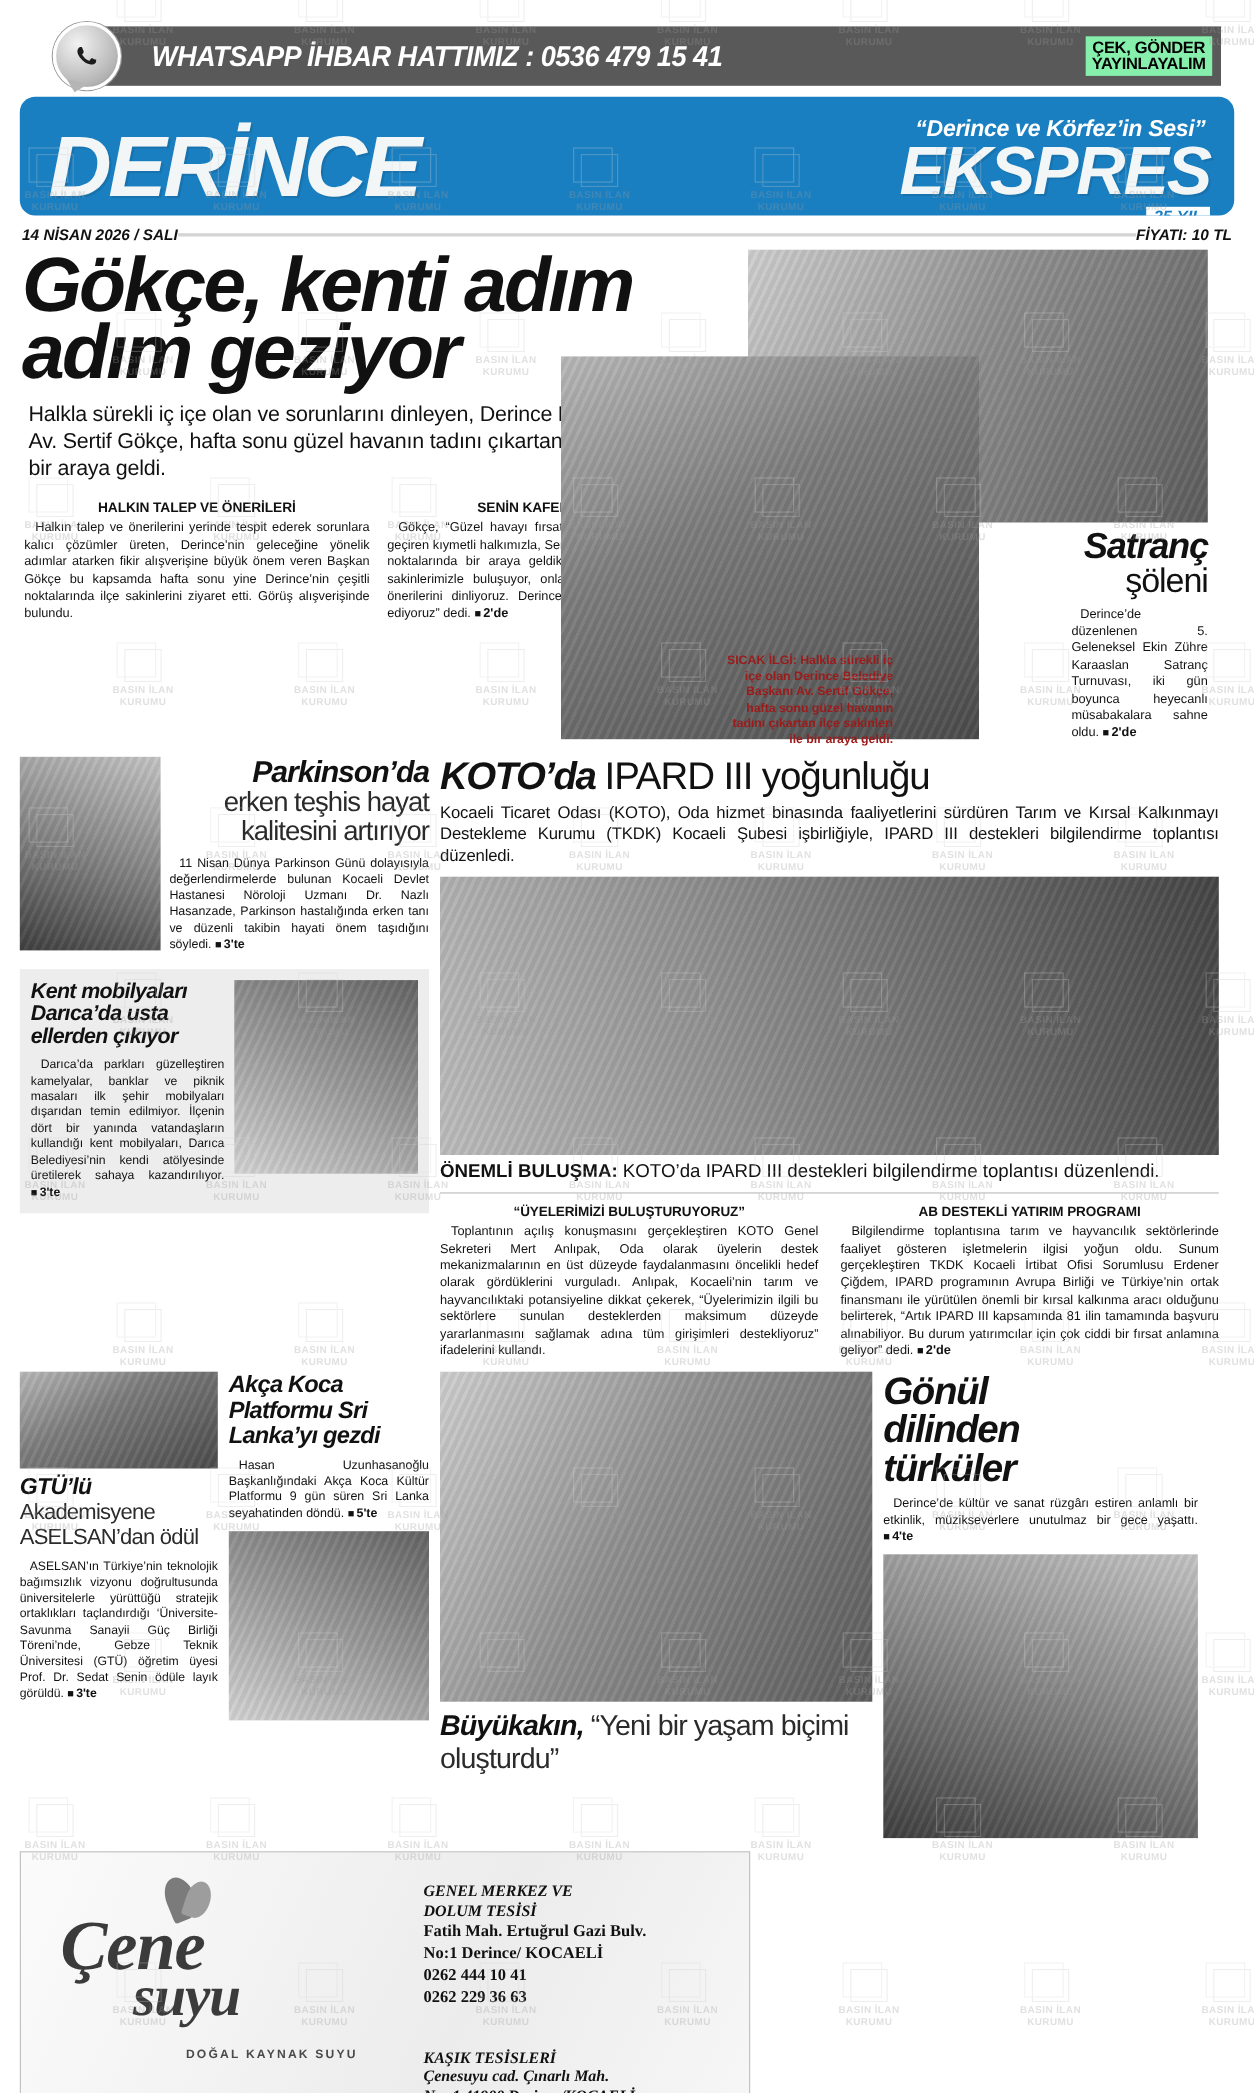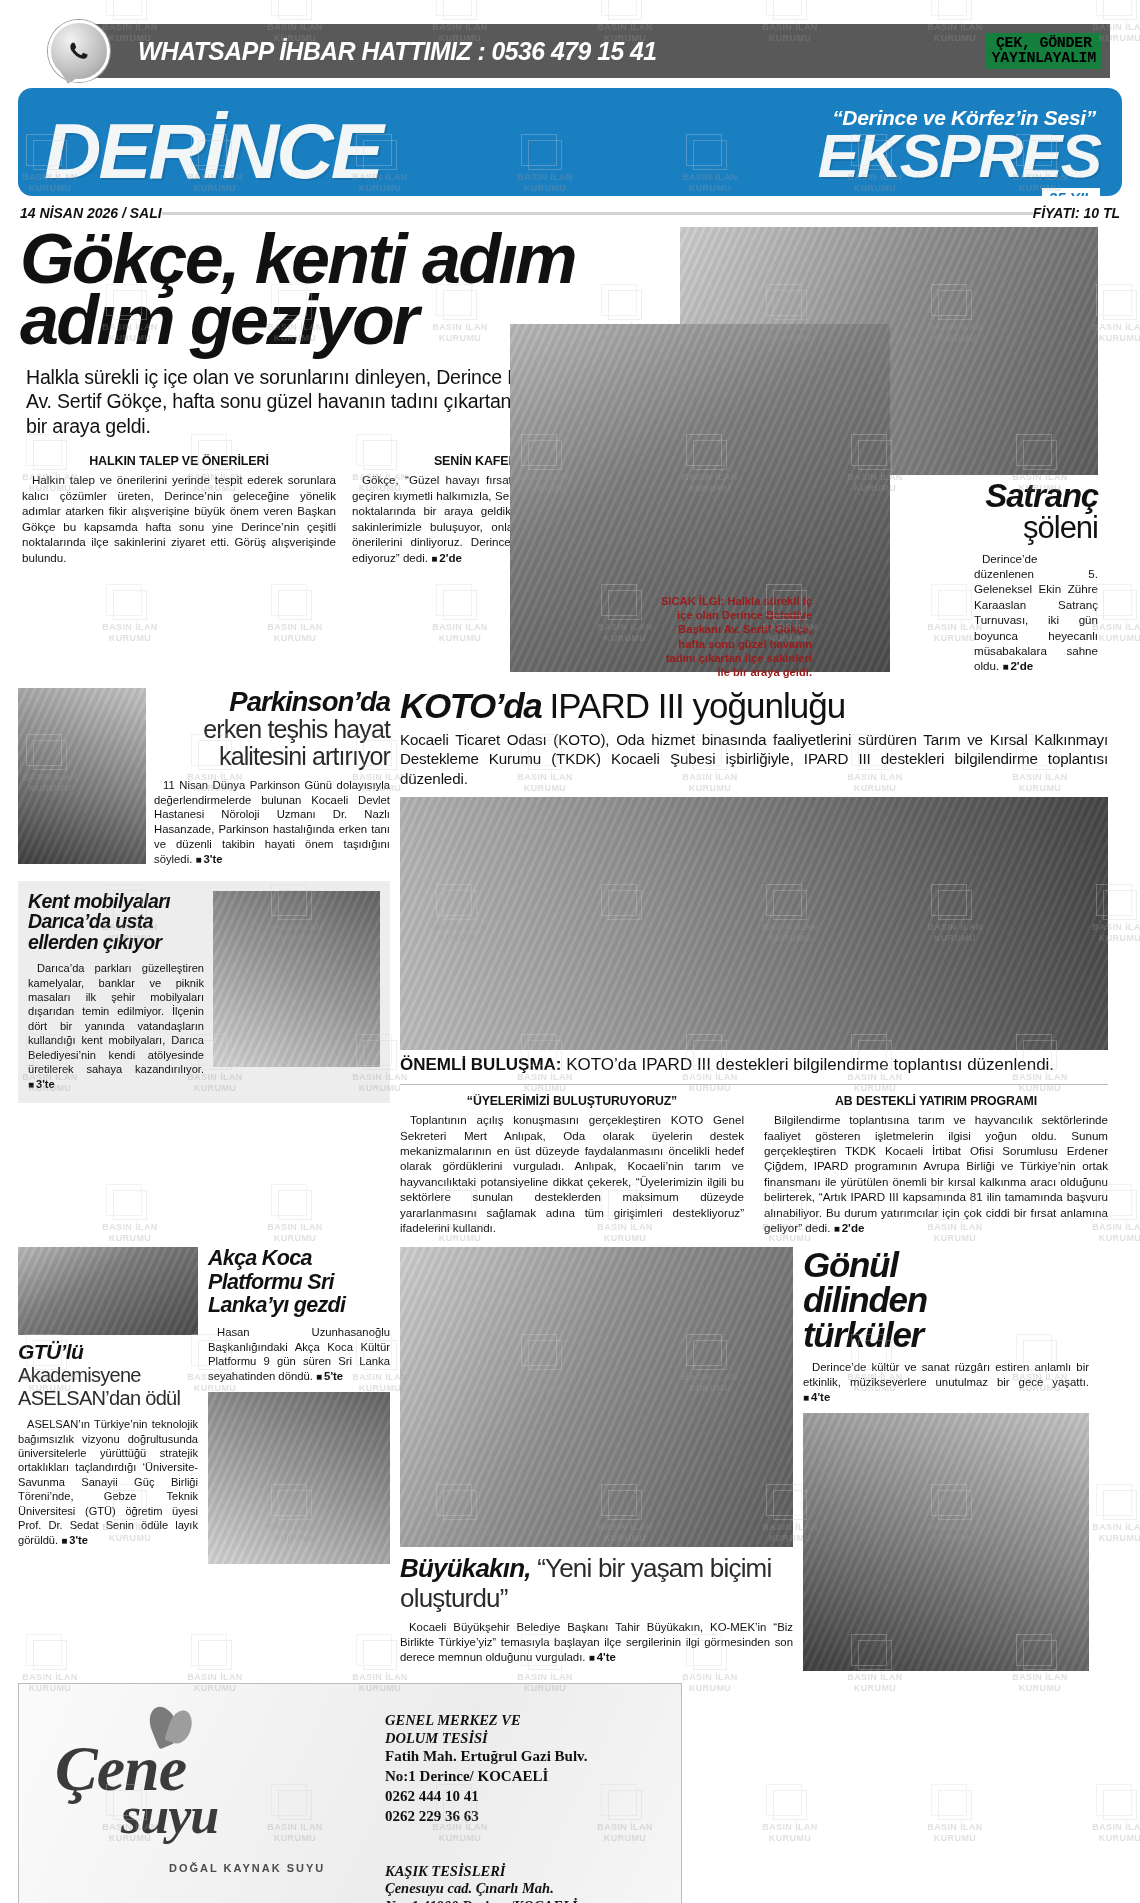--- a/index.html
+++ b/index.html
@@ -47,25 +47,24 @@
     background:#595959; display:flex; align-items:center;
   }
   .wa-text{
     color:#fff; font-weight:700; font-style:italic;
     font-size:26px; letter-spacing:-.5px;
     margin-left:72px; white-space:nowrap;
     transform:scaleX(.95); transform-origin:left;
   }
   .wa-badge{
     margin-left:auto; margin-right:8px;
-    background:#15803d; color:#000;
+    background:#86efac; color:#000;
     padding:3px 6px; line-height:1.03;
     font-weight:700; font-size:15px; text-align:center;
     letter-spacing:-.3px;
-    font-family:Liberation Mono, monospace;
   }
   .wa-phone{
     position:absolute; left:30px; top:-4px;
     width:62px; height:62px; border-radius:50%;
     background:radial-gradient(circle at 35% 30%, #f2f2f2, #b5b5b5 70%, #8d8d8d);
     border:3px solid #fff;
     display:flex; align-items:center; justify-content:center;
     box-shadow:0 0 0 1px #999;
   }
   .wa-phone:after{
@@ -517,24 +516,20 @@
         <span class="pg">5'te</span>
       </div>
       <div class="ph g4 akca-photo"></div>
     </div>
 
     <div class="low-c">
       <div class="ph g2 buyuk-photo"></div>
       <div class="buyuk-h">
         <b>Büyükakın,</b><span> “Yeni bir yaşam biçimi oluşturdu”</span>
       </div>
-      <div class="buyuk-body">
-        <span>Kocaeli Büyükşehir Belediye Başkanı Tahir Büyükakın, KO-MEK’in “Biz Birlikte Türkiye’yiz” temasıyla başlayan ilçe sergilerinin ilgi görmesinden son derece memnun olduğunu vurguladı.</span>
-        <span class="pg">4'te</span>
-      </div>
     </div>
 
     <div class="low-d">
       <div class="gonul-h">Gönül</div>
       <div class="gonul-h">dilinden</div>
       <div class="gonul-h">türküler</div>
       <div class="gonul-body">
         <span>Derince’de kültür ve sanat rüzgârı estiren anlamlı bir etkinlik, müzikseverlere unutulmaz bir gece yaşattı.</span>
         <span class="pg">4'te</span>
       </div>

